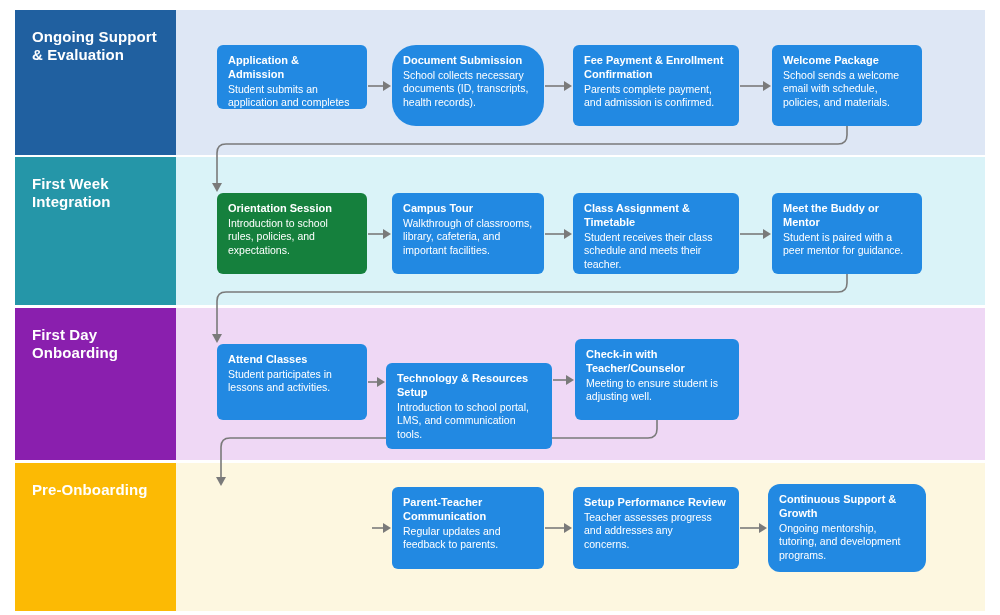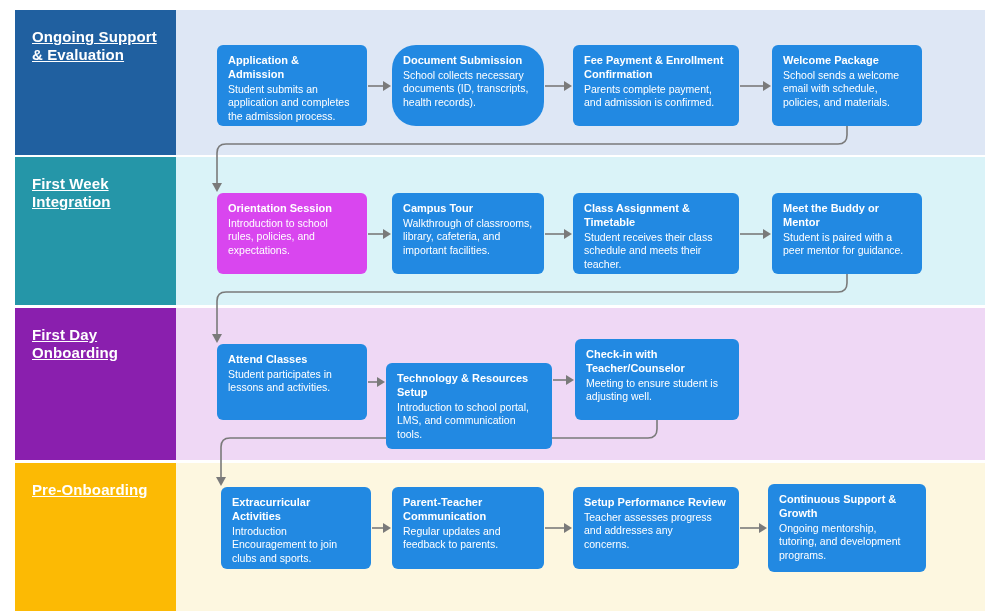--- a/index.html
+++ b/index.html
@@ -44,21 +44,20 @@
     box-sizing: border-box;
     padding: 18px 14px 0 17px;
   }
   .lane-title {
     color: #ffffff;
     font-size: 15px;
     font-weight: bold;
     line-height: 1.22;
     letter-spacing: 0.1px;
     white-space: pre-line;
-    text-decoration: underline;
   }
 
   
   .node {
     position: absolute;
     box-sizing: border-box;
     background: #2289E2;
     border-radius: 6px;
     padding: 9px 11px 9px 11px;
     color: #ffffff;
@@ -156,21 +155,21 @@
       <path d="M 740 528 L 760 528" class="conn" stroke="#7A7A7A"></path>
       <polygon points="759,523 767,528 759,533" class="conn-head" fill="#7A7A7A"></polygon>
       <path d="M 847 126 L 847 135 Q 847 144 838 144 L 226 144 Q 217 144 217 153 L 217 183" class="conn" stroke="#7A7A7A"></path>
       <polygon points="212,183 217,192 222,183" class="conn-head" fill="#7A7A7A"></polygon>
       <path d="M 847 274 L 847 283 Q 847 292 838 292 L 226 292 Q 217 292 217 301 L 217 334" class="conn" stroke="#7A7A7A"></path>
       <polygon points="212,334 217,343 222,334" class="conn-head" fill="#7A7A7A"></polygon>
       <path d="M 657 420 L 657 429 Q 657 438 648 438 L 230 438 Q 221 438 221 447 L 221 477" class="conn" stroke="#7A7A7A"></path>
       <polygon points="216,477 221,486 226,477" class="conn-head" fill="#7A7A7A"></polygon>
     </svg>
 
-<div class="node" style="left: 217px; top: 45px; width: 150px; height: 81px; background: rgb(34, 137, 226);">
+<div class="node" style="left: 217px; top: 45px; width: 150px; height: 64px; background: rgb(34, 137, 226);">
       <p class="node-title">Application &amp; Admission</p>
       <p class="node-desc">Student submits an
 application and completes
 the admission process.</p>
     </div>
     <div class="node" style="left: 392px; top: 45px; width: 152px; height: 81px; background: rgb(34, 137, 226); border-radius: 24px;">
       <p class="node-title">Document Submission</p>
       <p class="node-desc">School collects necessary
 documents (ID, transcripts,
 health records).</p>
@@ -180,21 +179,21 @@
 Confirmation</p>
       <p class="node-desc">Parents complete payment,
 and admission is confirmed.</p>
     </div>
     <div class="node" style="left: 772px; top: 45px; width: 150px; height: 81px; background: rgb(34, 137, 226);">
       <p class="node-title">Welcome Package</p>
       <p class="node-desc">School sends a welcome
 email with schedule,
 policies, and materials.</p>
     </div>
-    <div class="node" style="left: 217px; top: 193px; width: 150px; height: 81px; background: #d946ef;">
+    <div class="node" style="left: 217px; top: 193px; width: 150px; height: 81px; background: #15803d;">
       <p class="node-title">Orientation Session</p>
       <p class="node-desc">Introduction to school
 rules, policies, and
 expectations.</p>
     </div>
     <div class="node" style="left: 392px; top: 193px; width: 152px; height: 81px; background: rgb(34, 137, 226);">
       <p class="node-title">Campus Tour</p>
       <p class="node-desc">Walkthrough of classrooms,
 library, cafeteria, and
 important facilities.</p>
@@ -223,39 +222,32 @@
       <p class="node-desc">Introduction to school portal,
 LMS, and communication
 tools.</p>
     </div>
     <div class="node" style="left: 575px; top: 339px; width: 164px; height: 81px; background: rgb(34, 137, 226);">
       <p class="node-title">Check-in with
 Teacher/Counselor</p>
       <p class="node-desc">Meeting to ensure student is
 adjusting well.</p>
     </div>
-    <div class="node" style="left: 221px; top: 487px; width: 150px; height: 82px; background: rgb(34, 137, 226);">
-      <p class="node-title">Extracurricular
-Activities</p>
-      <p class="node-desc">Introduction
-Encouragement to join
-clubs and sports.</p>
-    </div>
     <div class="node" style="left: 392px; top: 487px; width: 152px; height: 82px; background: rgb(34, 137, 226);">
       <p class="node-title">Parent-Teacher
 Communication</p>
       <p class="node-desc">Regular updates and
 feedback to parents.</p>
     </div>
     <div class="node" style="left: 573px; top: 487px; width: 166px; height: 82px; background: rgb(34, 137, 226);">
       <p class="node-title">Setup Performance Review</p>
       <p class="node-desc">Teacher assesses progress
 and addresses any
 concerns.</p>
     </div>
-    <div class="node" style="left: 768px; top: 484px; width: 158px; height: 88px; background: rgb(34, 137, 226);">
+    <div class="node" style="left: 768px; top: 484px; width: 158px; height: 88px; background: rgb(34, 137, 226); border-radius: 12px;">
       <p class="node-title">Continuous Support &amp;
 Growth</p>
       <p class="node-desc">Ongoing mentorship,
 tutoring, and development
 programs.</p>
     </div>
   </div>
 
 </body></html>

